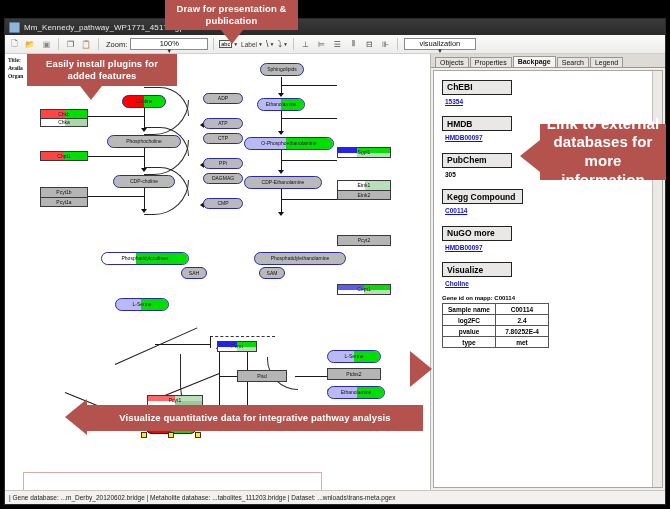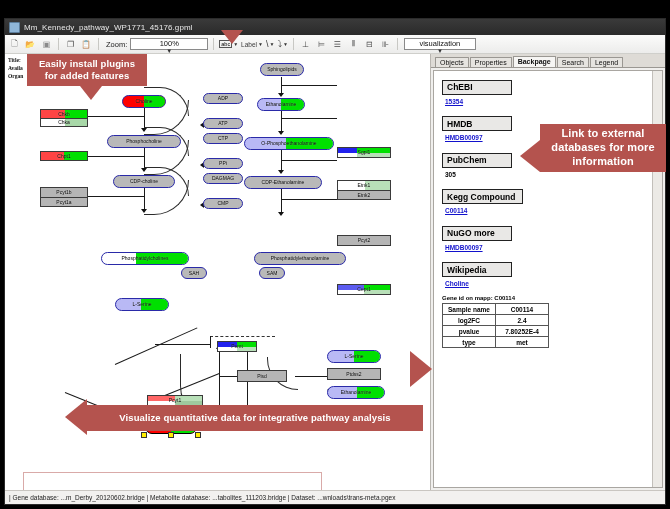--- a/index.html
+++ b/index.html
@@ -367,21 +367,21 @@
           <span class="nlabel">Ptdss2</span>
           </div>
 
         <div class="node gene" style="left:142px;top:341px;width:56px;height:11px;background:#ffffff;overflow:hidden;">
           <div class="half" style="left:0;width:50%;top:0;height:50%;background:#ff6666;"></div>
           <div class="half" style="left:50%;right:0;top:0;height:50%;background:#b8e0b8;"></div>
           <div class="half" style="left:50%;right:0;top:50%;height:50%;background:#9ec99e;"></div>
           <span class="nlabel">Pcyt1</span>
           </div>
 
-        <div class="callout" style="left:22px;top:-1px;width:120px;height:33px;">
+        <div class="callout" style="left:22px;top:-1px;width:150px;height:33px;">
           <span>Easily install plugins for added features</span>
         </div>
         <div class="ar-down" style="left:75px;top:32px;"></div>
 
         <div class="ar-left" style="left:60px;top:345px;border-top-width:18px;border-bottom-width:18px;border-right-width:22px;"></div>
         <div class="callout" style="left:82px;top:351px;width:336px;height:26px;font-size:9.5px;">
           <span>Visualize quantitative data  for integrative pathway analysis</span>
         </div>
 
         <div class="sharebox" style="left:18px;top:418px;width:297px;height:30px;">
@@ -420,21 +420,21 @@
             <div class="db-head">Kegg Compound</div>
             <a class="db-link" href="#">C00114</a>
           </div>
 
           <div>
             <div class="db-head">NuGO more</div>
             <a class="db-link" href="#">HMDB00097</a>
           </div>
 
           <div>
-            <div class="db-head">Wikipedia</div>
+            <div class="db-head">Visualize</div>
             <a class="db-link" href="#">Choline</a>
           </div>
 
           <div class="gid">Gene id on mapp: C00114</div>
 
           <table class="expr">
             <tbody>
                 <tr>
               <td>Sample name</td>
               <td>C00114</td>
@@ -455,22 +455,25 @@
             </table>
         </div>
       </div>
     </div>
 
     <div class="statusbar">
       <span>| Gene database: ...m_Derby_20120602.bridge | Metabolite database: ...tabolites_111203.bridge | Dataset: ...wnloads\trans-meta.pgex</span>
     </div>
   </div>
 
+  <div class="callout" style="left:165px;top:0px;width:133px;height:30px;">
+    <span>Draw for presentation &amp; publication</span>
+  </div>
   <div class="ar-down" style="left:221px;top:30px;"></div>
 
   <div class="ar-left" style="left:520px;top:140px;border-top-width:16px;border-bottom-width:16px;border-right-width:20px;"></div>
-  <div class="callout" style="left:540px;top:124px;width:126px;height:48px;font-size:11px;">
+  <div class="callout" style="left:540px;top:124px;width:126px;height:56px;font-size:15px;">
     <span>Link  to external databases  for more information</span>
   </div>
 
   <div class="ar-right" style="left:410px;top:351px;border-top-width:18px;border-bottom-width:18px;border-left-width:22px;"></div>
 
 </div>
 
 </body></html>

